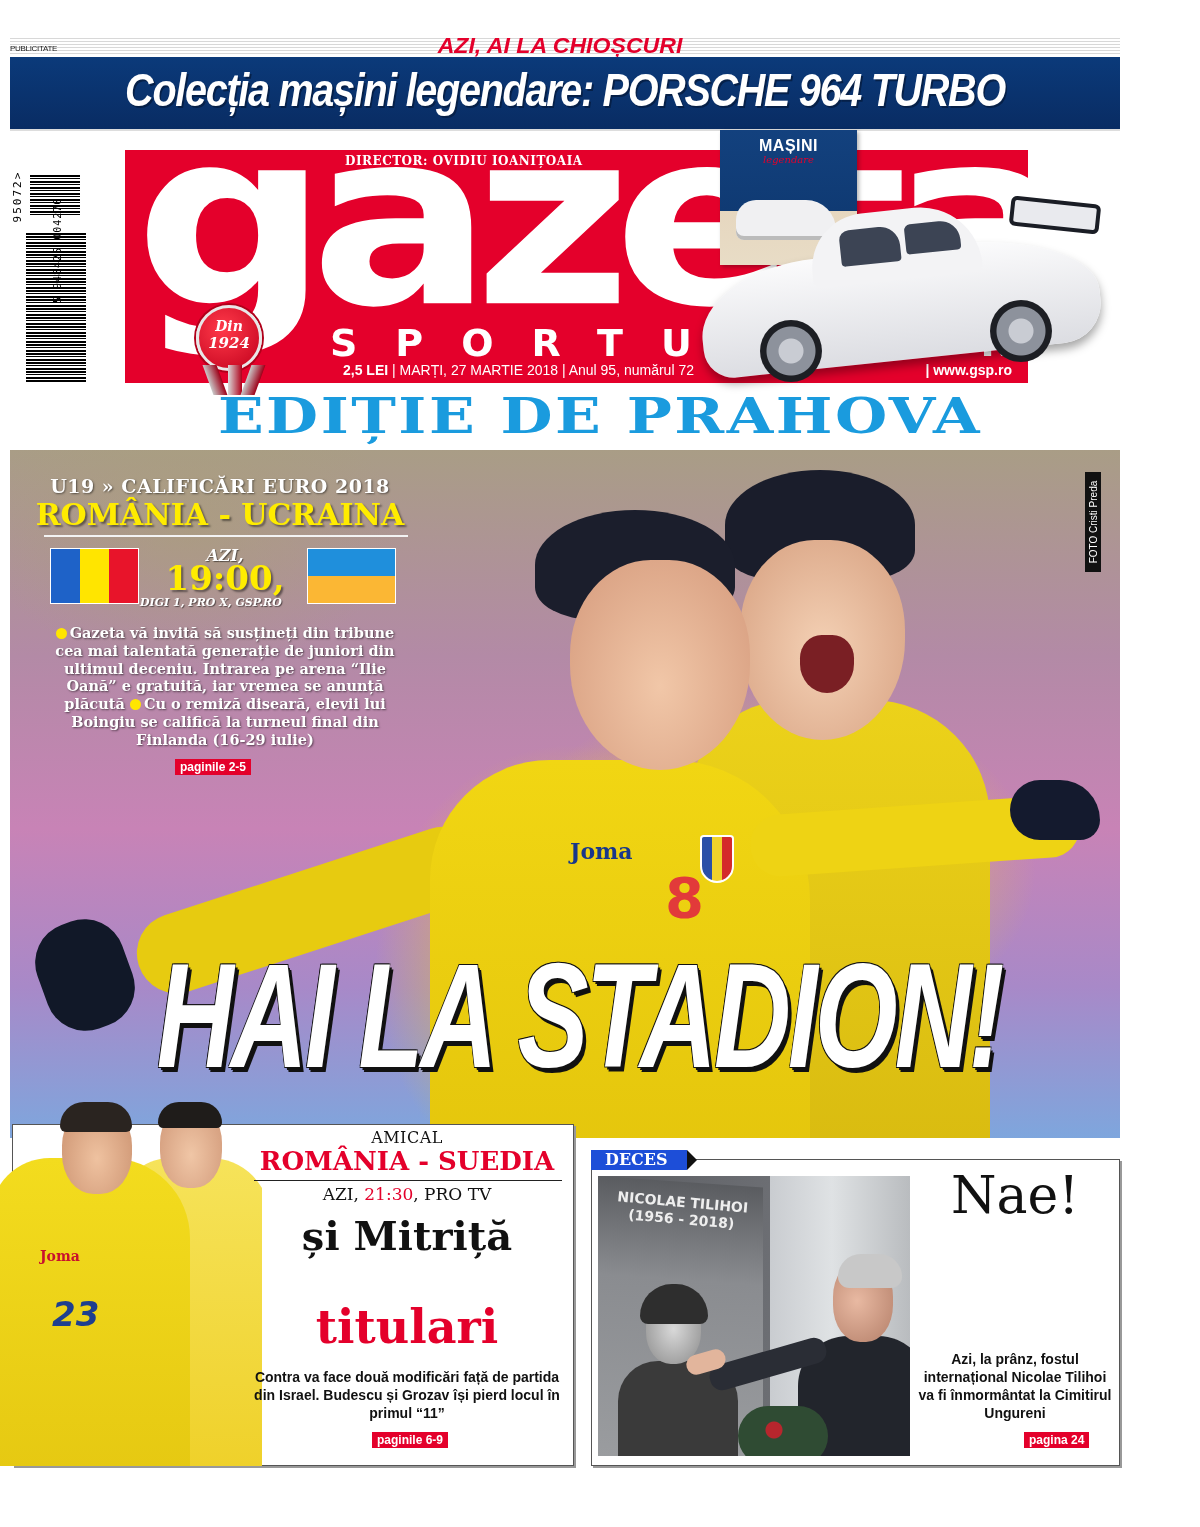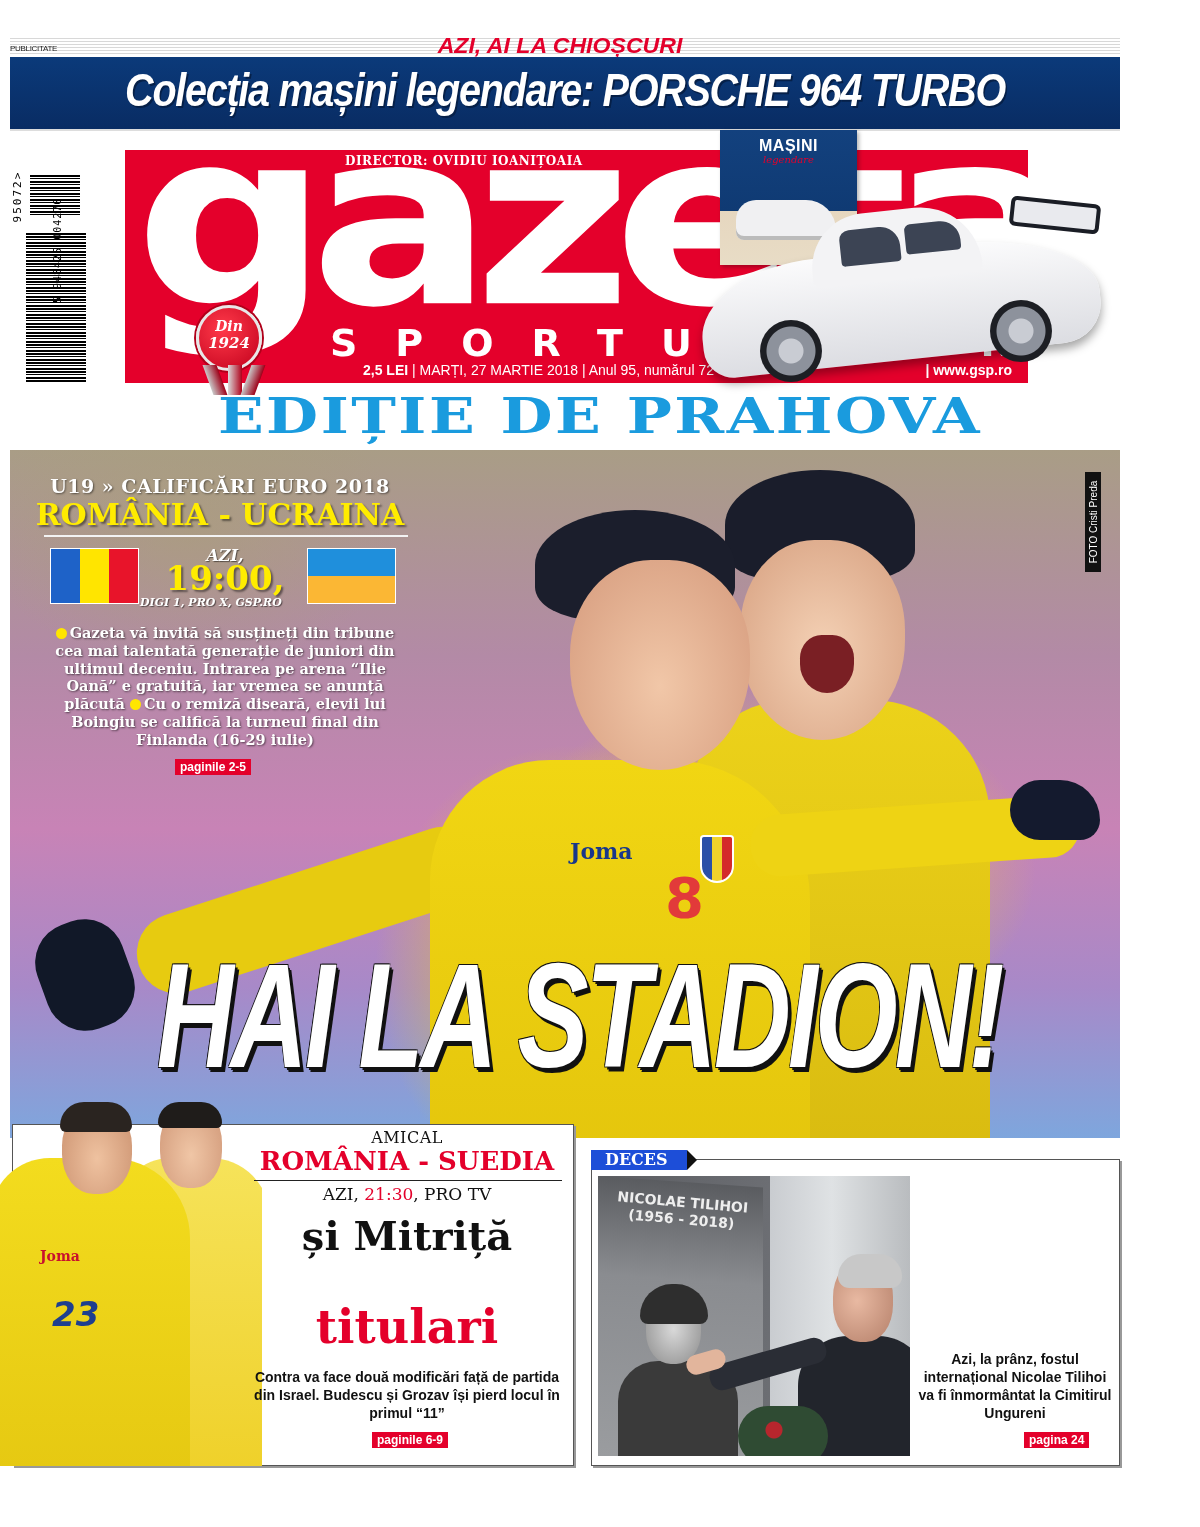--- a/index.html
+++ b/index.html
@@ -29,21 +29,21 @@
   .barcode .num-small { position: absolute; left: -30px; top: 15px; transform: rotate(-90deg); font-size: 11px; font-family: "DejaVu Sans Mono", monospace; letter-spacing: 2px; }
   .barcode .num-big { position: absolute; left: 30px; top: 128px; transform: rotate(-90deg); transform-origin: left top; font-size: 10px; font-family: "DejaVu Sans Mono", monospace; letter-spacing: 1px; white-space: nowrap; }
 
   .masthead { position: absolute; left: 125px; top: 150px; width: 903px; height: 233px; background: #e4002b; }
   .mast-director { position: absolute; left: 220px; top: 4px; font-family: "DejaVu Serif", serif; font-weight: 700; font-size: 12px; color: #fff; letter-spacing: 0.5px; }
   .mast-logo { position: absolute; left: 10px; top: -52px; font-family: "DejaVu Sans", sans-serif; font-weight: 700;
     font-size: 270px; line-height: 1; color: #fff; letter-spacing: -18px; transform: scaleY(0.9); transform-origin: left top; }
   .mast-sub { position: absolute; left: 205px; top: 174px; font-family: "DejaVu Sans", sans-serif; font-weight: 700; font-size: 38px;
     color: #fff; letter-spacing: 38px; line-height: 1; }
   .mast-info { position: absolute; left: 218px; top: 212px; font-size: 14px; color: #fff; white-space: nowrap; }
-  .mast-info b { font-weight: 700; margin-left: 20px; }
+  .mast-info b { font-weight: 700; }
   .mast-url { position: absolute; right: 16px; top: 212px; font-size: 14px; color: #fff; font-weight: 700; }
 
   .badge { position: absolute; left: 196px; top: 305px; width: 66px; height: 66px; border-radius: 50%;
     background: radial-gradient(circle at 40% 35%, #ff3a4a, #c2001c); border: 3px solid #e8e8e8;
     box-shadow: 0 0 0 2px #b0001a; color: #fff; text-align: center; font-family: "DejaVu Serif", serif;
     font-style: italic; font-weight: 700; }
   .badge .b1 { display: block; font-size: 14px; margin-top: 10px; }
   .badge .b2 { display: block; font-size: 15px; }
   .ribbon { position: absolute; top: 365px; width: 14px; height: 30px; background: linear-gradient(90deg, #c9c9c9, #9d0018); }
   .ribbon.r1 { left: 208px; transform: skewX(20deg); }
@@ -297,15 +297,16 @@
   <div class="bw-face"></div>
   <div class="bw-hair"></div>
   <div class="old-coat"></div>
   <div class="old-face"></div>
   <div class="old-hair"></div>
   <div class="old-arm"></div>
   <div class="old-hand"></div>
   <div class="wreath"></div>
 </div>
 <div class="br-title">
+  <div>Nae!</div>
 </div>
 <div class="br-body">Azi, la prânz, fostul internațional Nicolae Tilihoi va fi înmormântat la Cimitirul Ungureni</div>
 <div class="br-pages pages-tag">pagina 24</div>
 
 </body></html>

